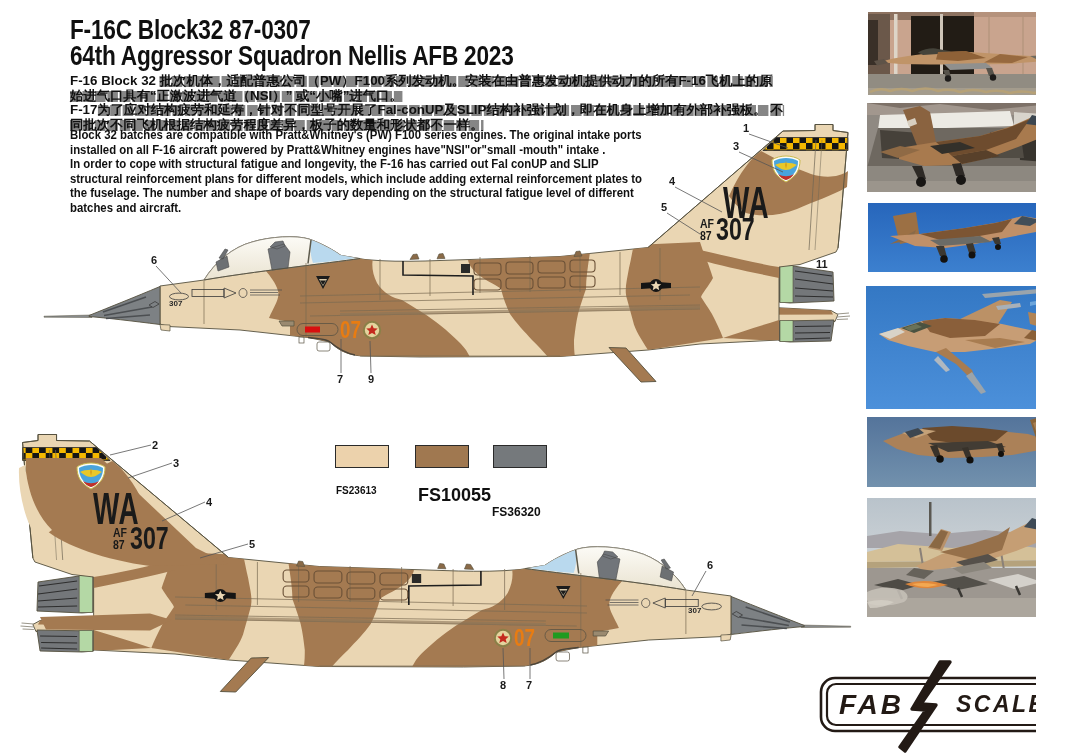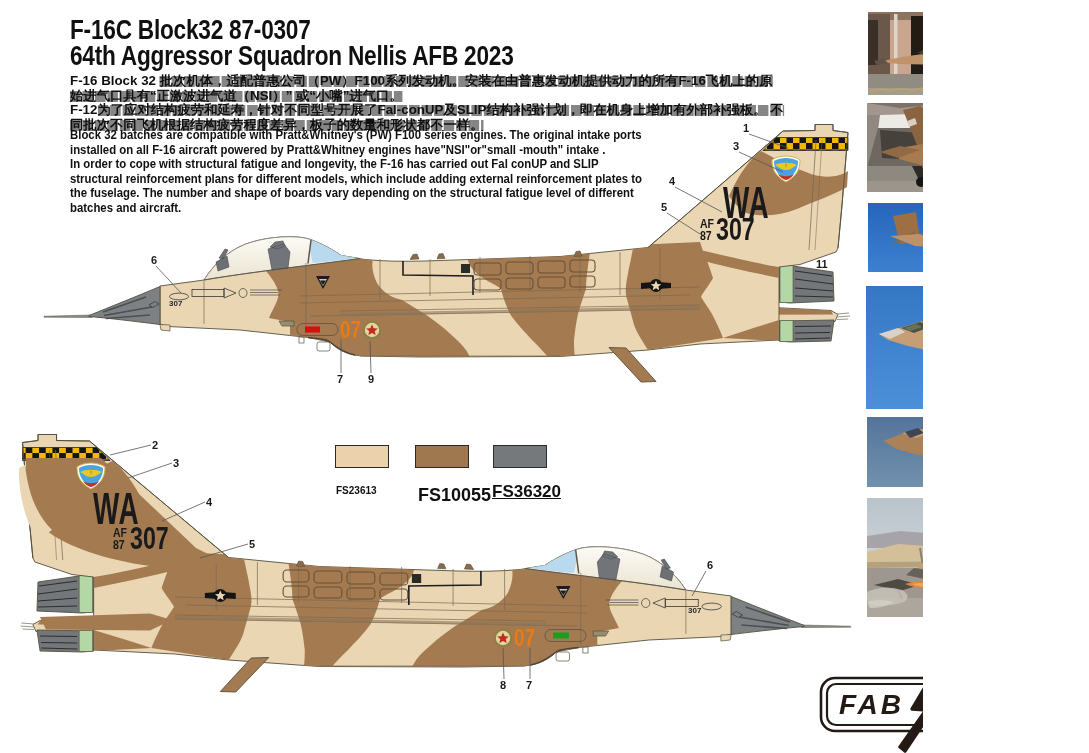--- a/index.html
+++ b/index.html
@@ -1,16 +1,16 @@
 <!DOCTYPE html>
 <html><head>
 <meta charset="utf-8">
 <style>
   html,body{margin:0;padding:0;background:#ffffff;}
-  #page{position:relative;width:923px;height:753px;overflow:hidden;background:#ffffff;
+  #page{position:relative;width:1036px;height:753px;overflow:hidden;background:#ffffff;
         font-family:"Liberation Sans",sans-serif;}
   .abs{position:absolute;}
   .b{font-weight:bold;color:#101010;}
 </style>
 </head>
 <body>
 <div id="page">
 
 <div class="abs b" style="left:70px;top:16px;font-size:28.5px;line-height:26px;letter-spacing:-0.3px;transform:scaleX(0.795);transform-origin:left top;white-space:nowrap;">F-16C Block32 87-0307<br>64th Aggressor Squadron Nellis AFB 2023</div>
 
@@ -20,21 +20,21 @@
 .str{background-image:linear-gradient(90deg, rgba(22,22,22,0.52) 0px, rgba(22,22,22,0.52) 10.3px, rgba(255,255,255,0) 10.3px);background-size:12.15px 10.5px;background-repeat:repeat-x;background-position:0px 3px;}
 </style>
 <div class="cjk">
         <span>F-16 Block 32 </span>
         <span class="str">批次机体，适配普惠公司（PW）F100系列发动机。安装在由普惠发动机提供动力的所有F-16飞机上的原</span>
       </div>
 <div class="cjk">
         <span class="str">始进气口具有“正激波进气道（NSI）” 或“小嘴”进气口。</span>
       </div>
 <div class="cjk">
-        <span>F-12</span>
+        <span>F-17</span>
         <span class="str">为了应对结构疲劳和延寿，针对不同型号开展了Fal-conUP及SLIP结构补强计划，即在机身上增加有外部补强板。 不</span>
       </div>
 <div class="cjk">
         <span class="str">同批次不同飞机根据结构疲劳程度差异，板子的数量和形状都不一样。</span>
       </div>
 </div>
 
 <div class="abs b" style="left:70px;top:128px;font-size:13px;line-height:14.6px;transform:scaleX(0.875);transform-origin:left top;white-space:nowrap;">
 Block 32 batches are compatible with Pratt&amp;Whitney's (PW) F100 series engines. The original intake ports<br>
 installed on all F-16 aircraft powered by Pratt&amp;Whitney engines have"NSI"or"small -mouth" intake .<br>
@@ -47,21 +47,21 @@
 <div class="abs" style="left:335px;top:445px;width:52px;height:21px;background:#ecd2ac;border:1px solid #2a2a2a;"></div>
 
 <div class="abs" style="left:415px;top:445px;width:52px;height:21px;background:#a07850;border:1px solid #2a2a2a;"></div>
 
 <div class="abs" style="left:493px;top:445px;width:52px;height:21px;background:#75797c;border:1px solid #2a2a2a;"></div>
 
 <div class="abs b" style="left:336px;top:485px;font-size:10px;">FS23613</div>
 
 <div class="abs b" style="left:418px;top:485px;font-size:18px;">FS10055</div>
 
-<div class="abs b" style="left:492px;top:482px;font-size:17px;text-decoration:underline;">FS36320</div>
+<div class="abs b" style="left:492px;top:505px;font-size:12px;">FS36320</div>
 
 <svg class="abs" style="left:0;top:0" width="1089" height="753" viewBox="0 0 1089 753">
 <defs>
 <linearGradient id="sky6" x1="0" y1="0" x2="0" y2="1">
   <stop offset="0" stop-color="#b9c3cb"></stop>
           <stop offset="0.5" stop-color="#ccd2d6"></stop>
           <stop offset="1" stop-color="#dcd9d2"></stop>
 </linearGradient>
 <linearGradient id="sky3" x1="0" y1="0" x2="0" y2="1">
   <stop offset="0" stop-color="#2766bb"></stop>

